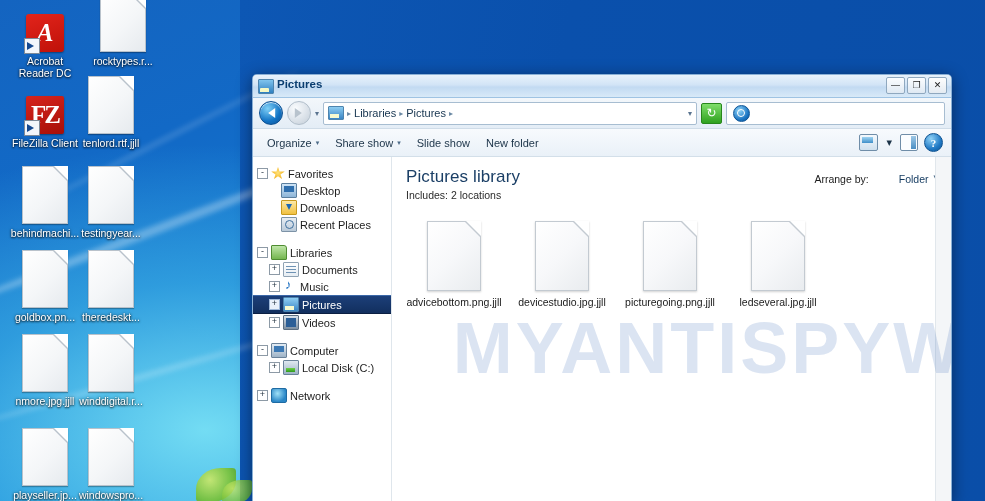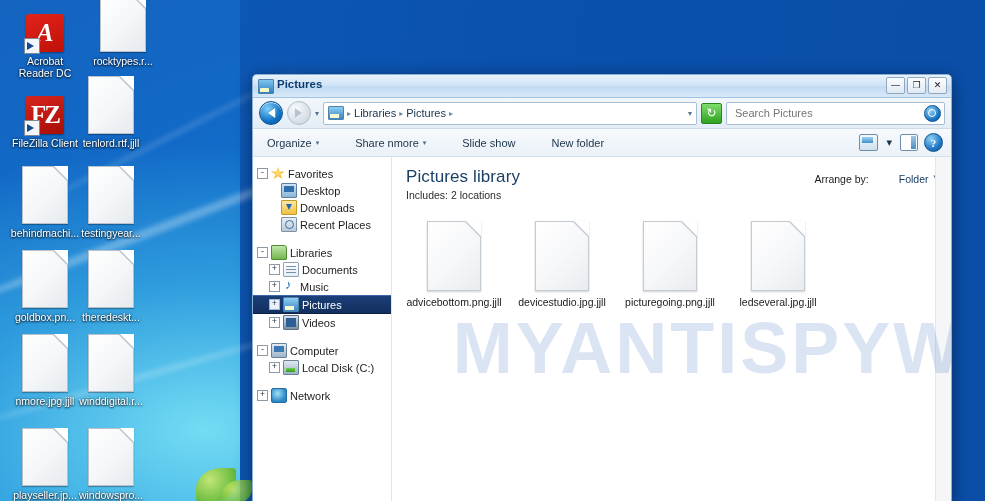--- a/index.html
+++ b/index.html
@@ -318,33 +318,32 @@
       <div class="crumb-ico"></div>
       <span class="sep">▸</span>
       <span class="crumb">Libraries</span>
       <span class="sep">▸</span>
       <span class="crumb">Pictures</span>
       <span class="sep">▸</span>
       <span class="addr-drop">▾</span>
     </div>
     <div class="refresh">↻</div>
     <div class="searchbox">
-      <input placeholder="Search Pictures" style="">
       <div class="mag"></div>
     </div>
   </div>
 
   <div class="cmdbar">
-    <div id="cmd-items" style="display:flex;align-items:flex-end;gap:20px;">
+    <div id="cmd-items" style="display:flex;align-items:flex-end;">
         <div class="cmd">
           <span>Organize</span>
           <span class="chev">▾</span>
         </div>
         <div class="cmd">
-          <span>Share nmore</span>
+          <span>Share show</span>
           <span class="chev">▾</span>
         </div>
         <div class="cmd">
           <span>Slide show</span>
         </div>
         <div class="cmd">
           <span>New folder</span>
         </div>
       </div>
     <div class="cmdright">

